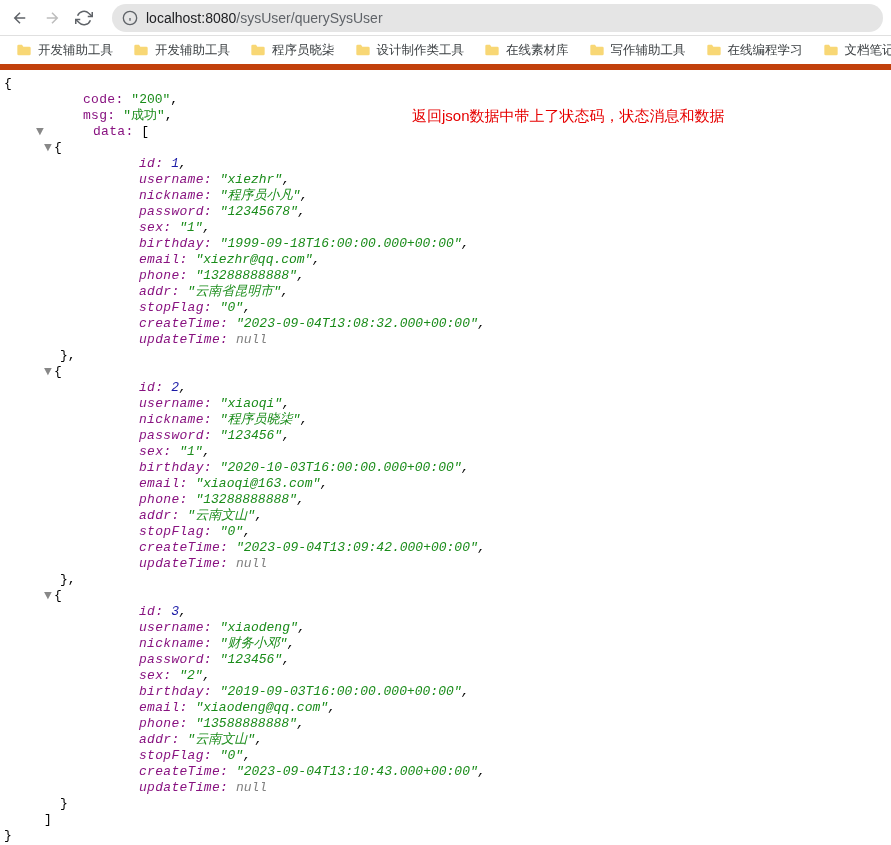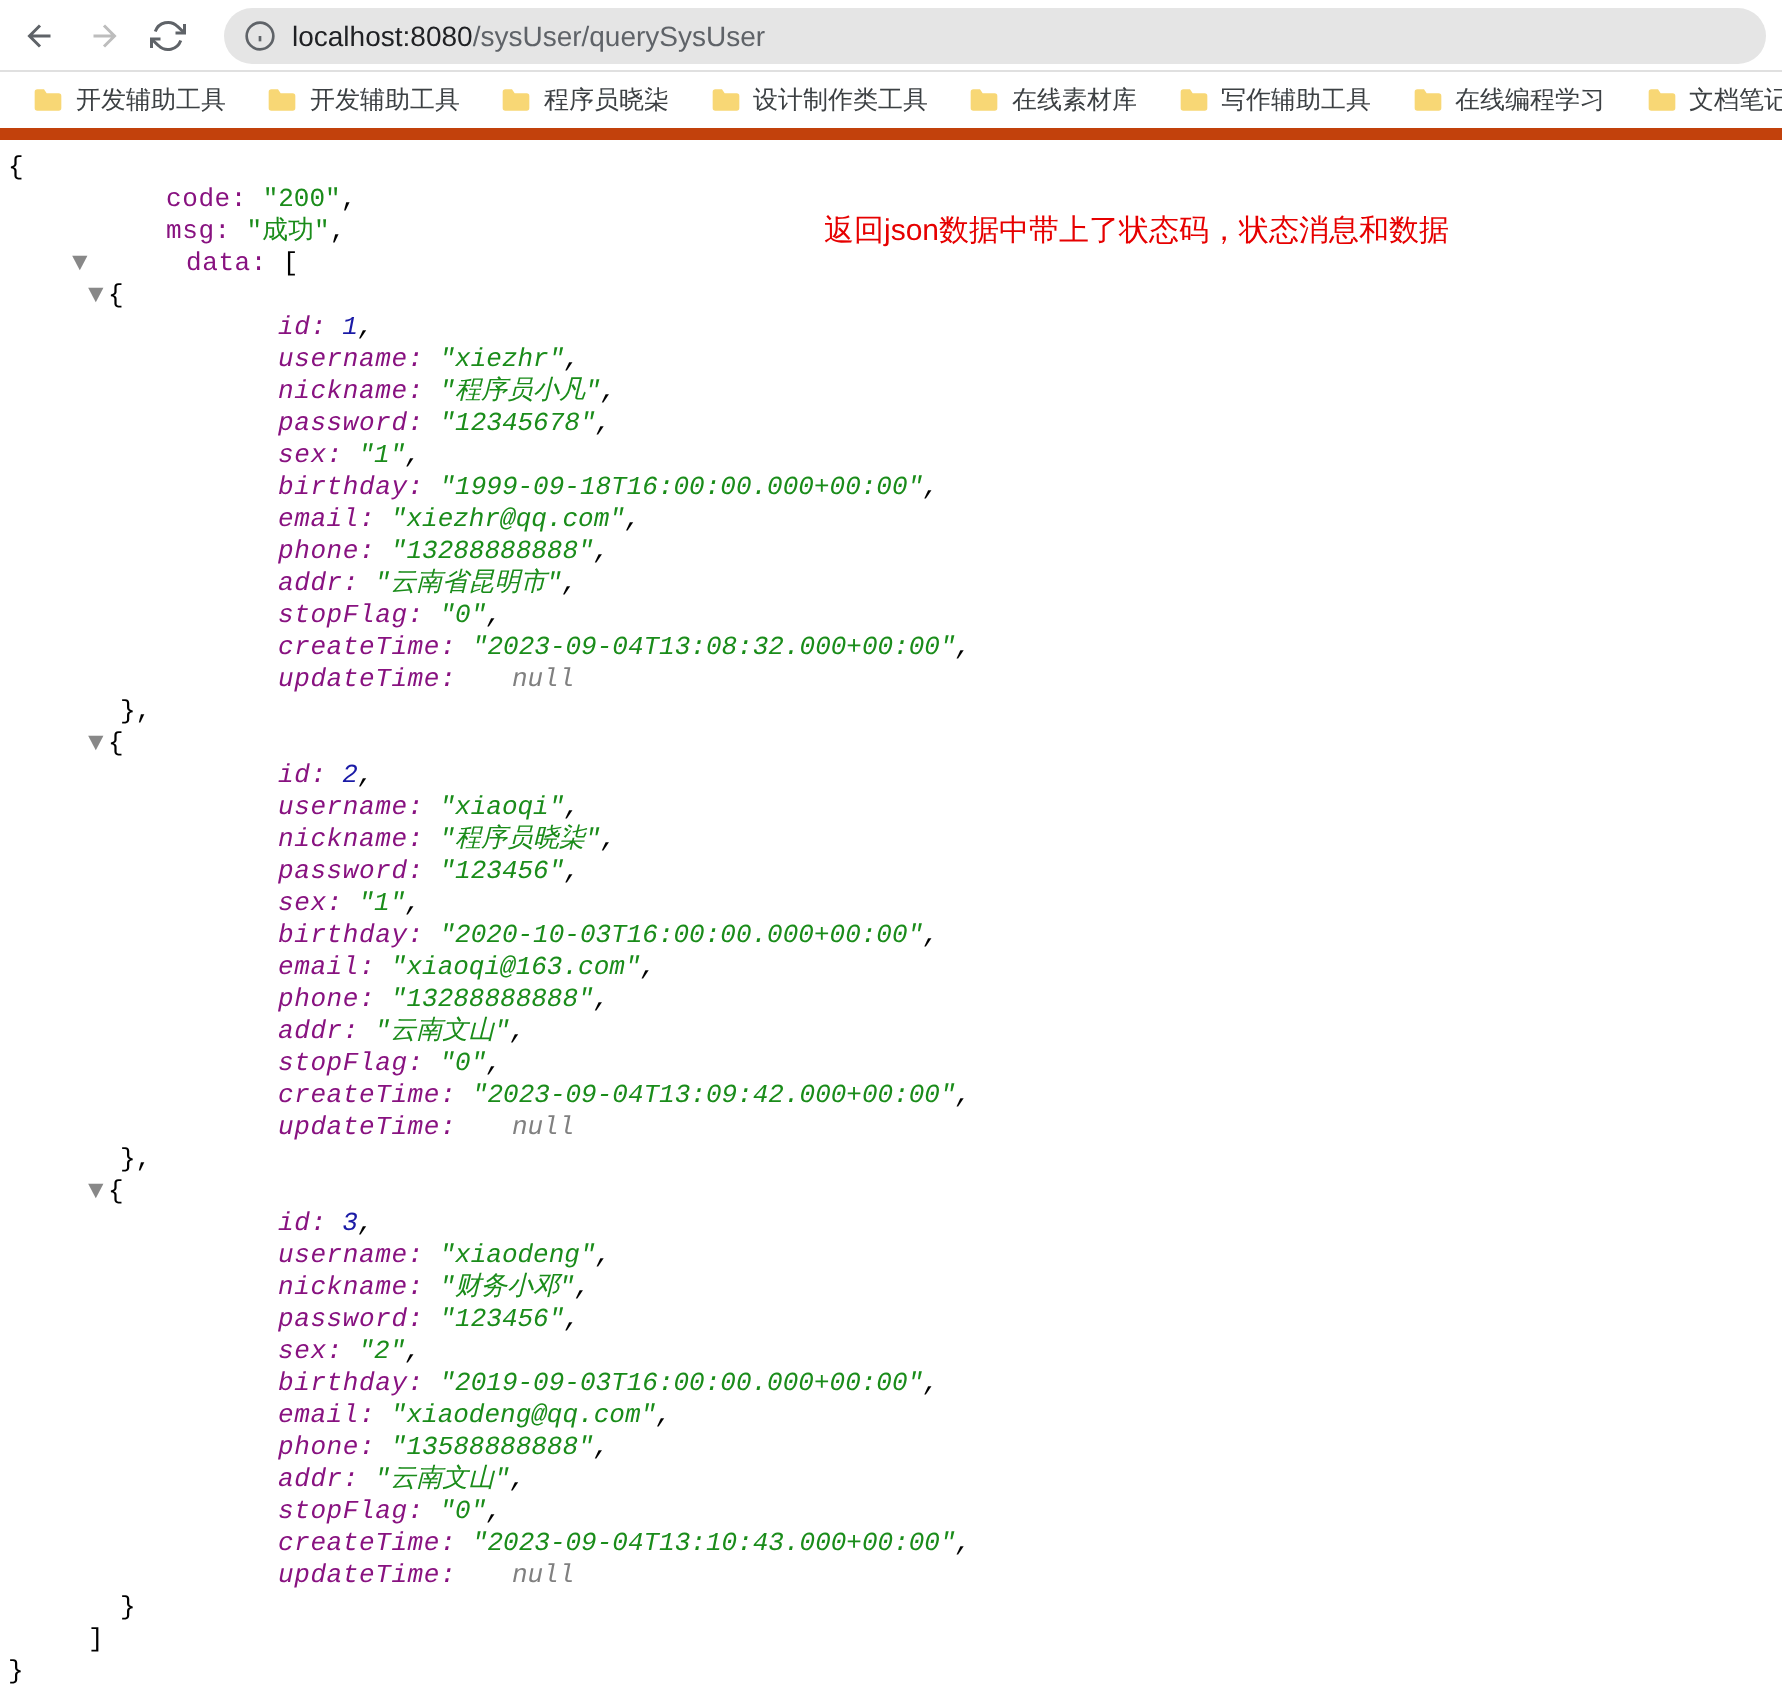--- a/index.html
+++ b/index.html
@@ -20,21 +20,21 @@
     .bm-folder svg { display: block; }
     
     .content { position: relative; padding: 6px 4px 10px 4px; font-family: Consolas, Monaco, "Courier New", monospace; font-size: 13px; line-height: 16px; color: #000; }
     .annotation { position: absolute; top: 38px; left: 412px; color: #e60000; font-size: 15px; font-family: "Microsoft YaHei", SimSun, sans-serif; }
     
     .json { white-space: pre; }
     .bracket { color: #000; }
     .key { color: #881280; letter-spacing: 0.3px; margin-left: 47px; }
     .str { color: #1a8c1a; }
     .num { color: #1a1aa6; }
-    .null { color: #808080; margin-left: 20px; }
+    .null { color: #808080; }
     .tog { color: #888; display: inline-block; width: 10px; cursor: pointer; user-select: none; }
     .pad1 { padding-left: 32px; }
     .pad2 { padding-left: 40px; }
     .pad3 { padding-left: 56px; }
     .pad4 { padding-left: 88px; font-style: italic; }
     .ln { display: block; }
   </style>
 </head>
 <body>
 

